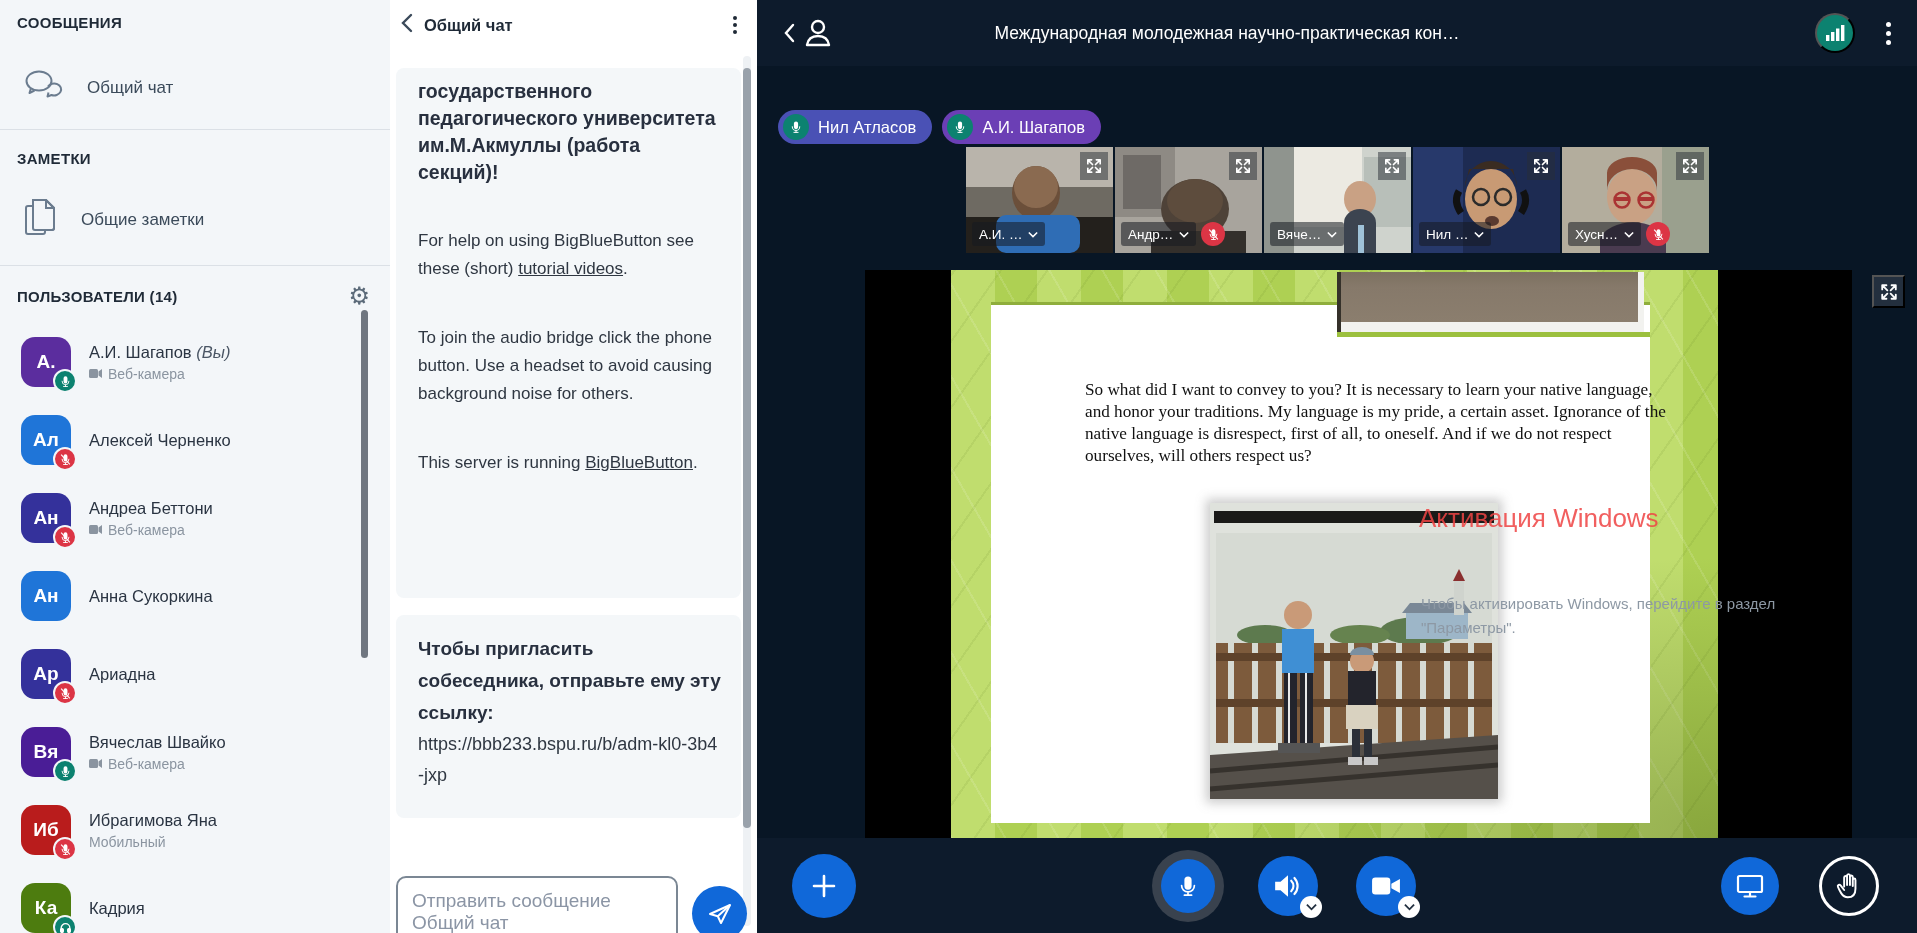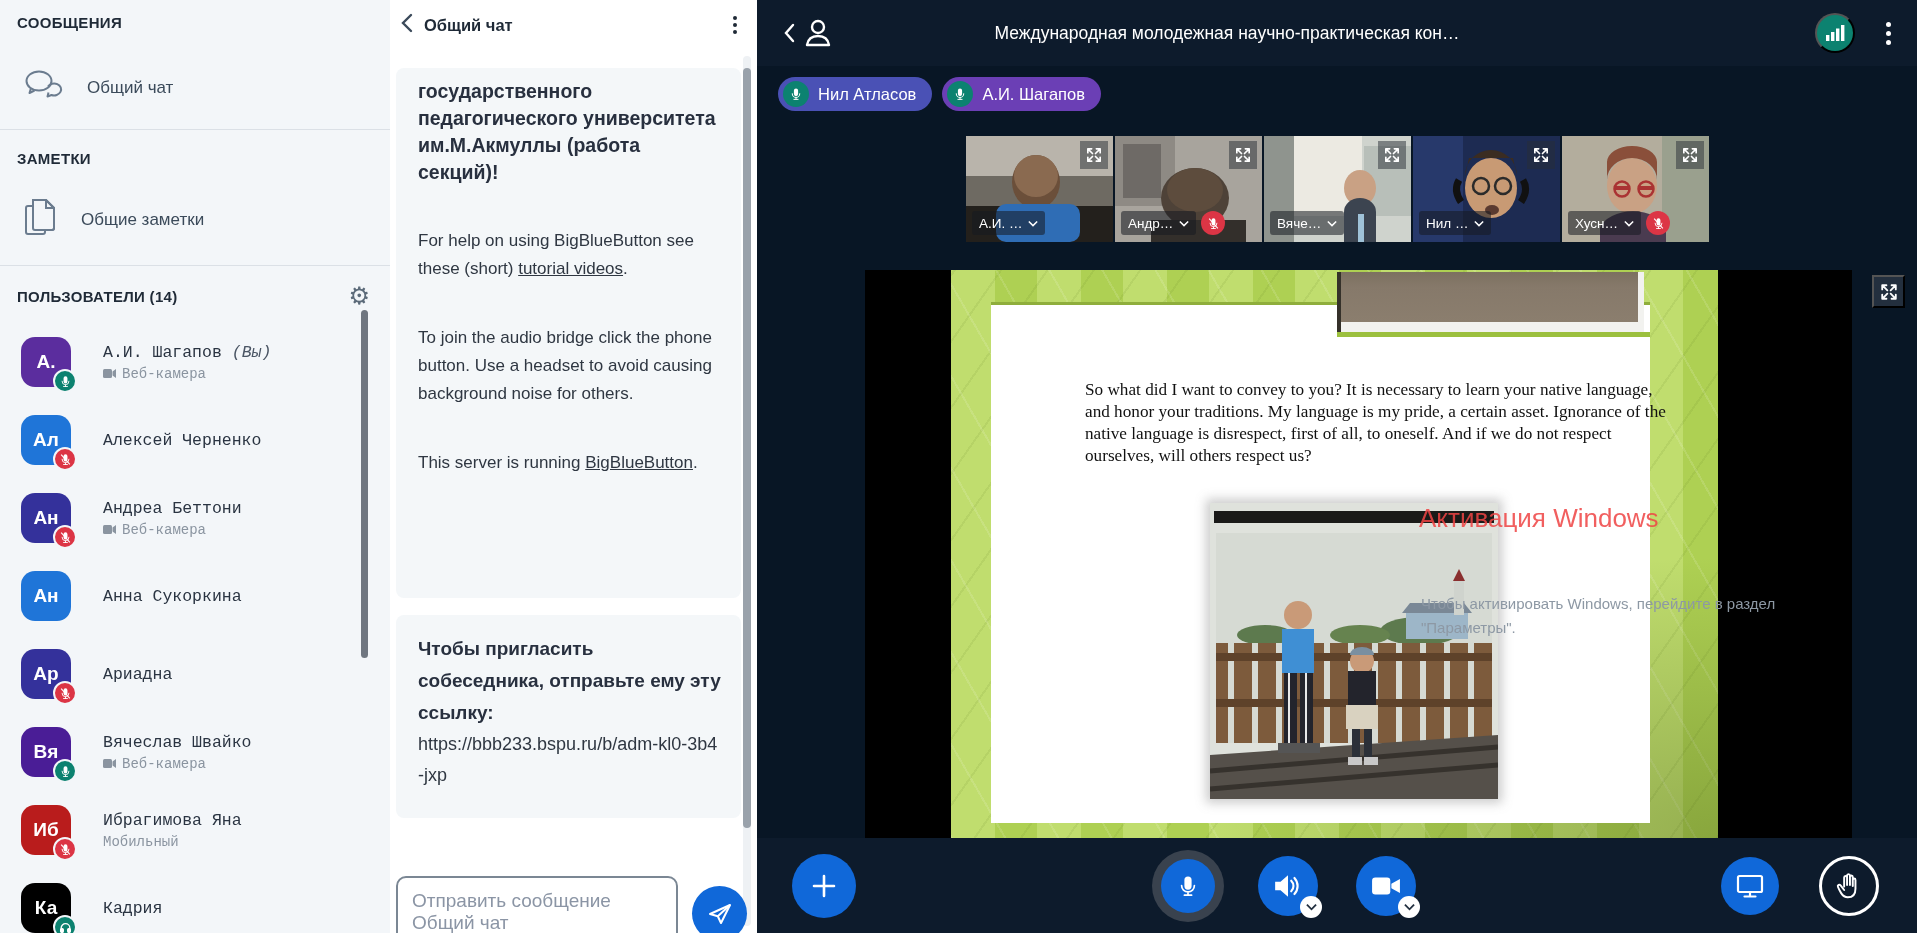--- a/index.html
+++ b/index.html
@@ -17,21 +17,21 @@
   .gear { font-size:24px; color:#5c6b7a; line-height:1; cursor:pointer; font-family:"DejaVu Sans",sans-serif; }
 
   .user-list { position:absolute; left:0; top:302px; width:390px; height:631px; overflow:hidden; }
   .user-row { position:absolute; left:0; width:356px; height:78px; display:flex; align-items:center; cursor:pointer; }
   .avatar { position:relative; width:50px; height:50px; margin-left:21px; border-radius:14px; color:#fff;
             font-size:19px; font-weight:bold; display:flex; align-items:center; justify-content:center; }
   .badge { position:absolute; right:-6px; bottom:-6px; width:24px; height:24px; border-radius:50%;
            display:flex; align-items:center; justify-content:center; border:2px solid #f3f6f9; }
   .badge.on, .badge.phones { background:#0c8270; }
   .badge.off { background:#dc3545; }
-  .user-meta { margin-left:32px;font-family:Liberation Mono, monospace; }
+  .user-meta { margin-left:18px; }
   .user-name { font-size:16.5px; color:#2a3442; }
   .user-name i { color:#4a5564; }
   .user-sub { font-size:14px; color:#8a94a0; margin-top:4px; display:flex; align-items:center; gap:5px; }
   .sb-scroll { position:absolute; left:361px; top:310px; width:7px; height:348px; border-radius:4px; background:#6f7680; }
 
   
   #chat { position:absolute; left:390px; top:0; width:367px; height:933px; background:#fff; }
   .chat-header { display:flex; align-items:center; padding:12px 14px 0 10px; }
   .chat-title { font-size:16.5px; font-weight:bold; color:#1f2a37; margin-left:10px; flex:1; }
   .dots { display:flex; flex-direction:column; gap:3px; padding:4px 6px; cursor:pointer; }
@@ -59,26 +59,26 @@
   #main { position:absolute; left:757px; top:0; width:1160px; height:933px; background:#081625; }
   .top-bar { position:absolute; left:0; top:0; width:1160px; height:66px; background:#0d1b2c; display:flex; align-items:center; }
   .toggle-userlist { display:flex; align-items:center; margin-left:26px; cursor:pointer; }
   .main-title { position:absolute; left:0; right:220px; text-align:center; font-size:17.5px; color:#fff; }
   .net-btn { position:absolute; right:62px; top:13px; width:40px; height:40px; border-radius:50%; background:#0c8270;
              display:flex; align-items:center; justify-content:center; cursor:pointer; }
   .bar-dots { position:absolute; right:26px; top:18px; }
   .bar-dots span { display:block; width:5px; height:5px; border-radius:50%; background:#fff; margin:4px 0; }
 
   .talker-row { position:absolute; left:21px; top:77px; display:flex; gap:10px; }
-  .talker { height:34px; border-radius:17px; display:flex; align-items:center; padding:0 16px 0 5px; gap:9px; cursor:pointer; }
+  .talker { height:34px; border-radius:17px; display:flex; align-items:center; padding:0 16px 0 5px; gap:9px; cursor:pointer;margin-top:33px; }
   .talker .mic-chip { width:26px; height:26px; border-radius:50%; background:#0c8270; display:flex; align-items:center; justify-content:center; }
   .talker-name { color:#fff; font-size:16.5px; }
 
   
-  .video-dock { position:absolute; left:209px; top:136px; display:flex; gap:2px; }
+  .video-dock { position:absolute; left:209px; top:147px; display:flex; gap:2px; }
   .vtile { position:relative; width:147px; height:106px; background:#222; overflow:hidden; }
   .vtile.active { outline:3px solid #2e7ce0; outline-offset:-3px; }
   .vtile svg.scene { position:absolute; inset:0; }
   .vlabel { position:absolute; left:6px; bottom:7px; height:24px; background:rgba(22,26,32,0.55); border-radius:3px;
             display:flex; align-items:center; gap:6px; padding:0 7px; cursor:pointer; }
   .vlabel span { color:#fff; font-size:13.5px; white-space:nowrap; }
   .vmute { position:absolute; bottom:7px; width:24px; height:24px; border-radius:50%; background:#dc3545;
            display:flex; align-items:center; justify-content:center; }
   .vexpand { position:absolute; right:5px; top:5px; width:28px; height:28px; background:rgba(40,46,54,0.5);
              display:flex; align-items:center; justify-content:center; cursor:pointer; }
@@ -290,21 +290,21 @@
             </svg>
           </span>
         </div>
       <div class="user-meta">
           <div class="user-name">Ибрагимова Яна</div>
         <div class="user-sub">Мобильный</div>
         </div>
     </div>
 
     <div class="user-row" style="top:567px">
-      <div class="avatar" style="background: #000000;">
+      <div class="avatar" style="background: #4d7c0f;">
           <span>Ка</span>
         <span class="badge phones">
             <svg width="13" height="13" viewBox="0 0 24 24" fill="none" stroke="#fff" stroke-width="2.4">
               <path d="M4 16v-3a8 8 0 0 1 16 0v3"></path>
               <rect x="3" y="14" width="5" height="7" rx="2" fill="#fff"></rect>
               <rect x="16" y="14" width="5" height="7" rx="2" fill="#fff"></rect>
             </svg>
           </span>
         </div>
       <div class="user-meta">

